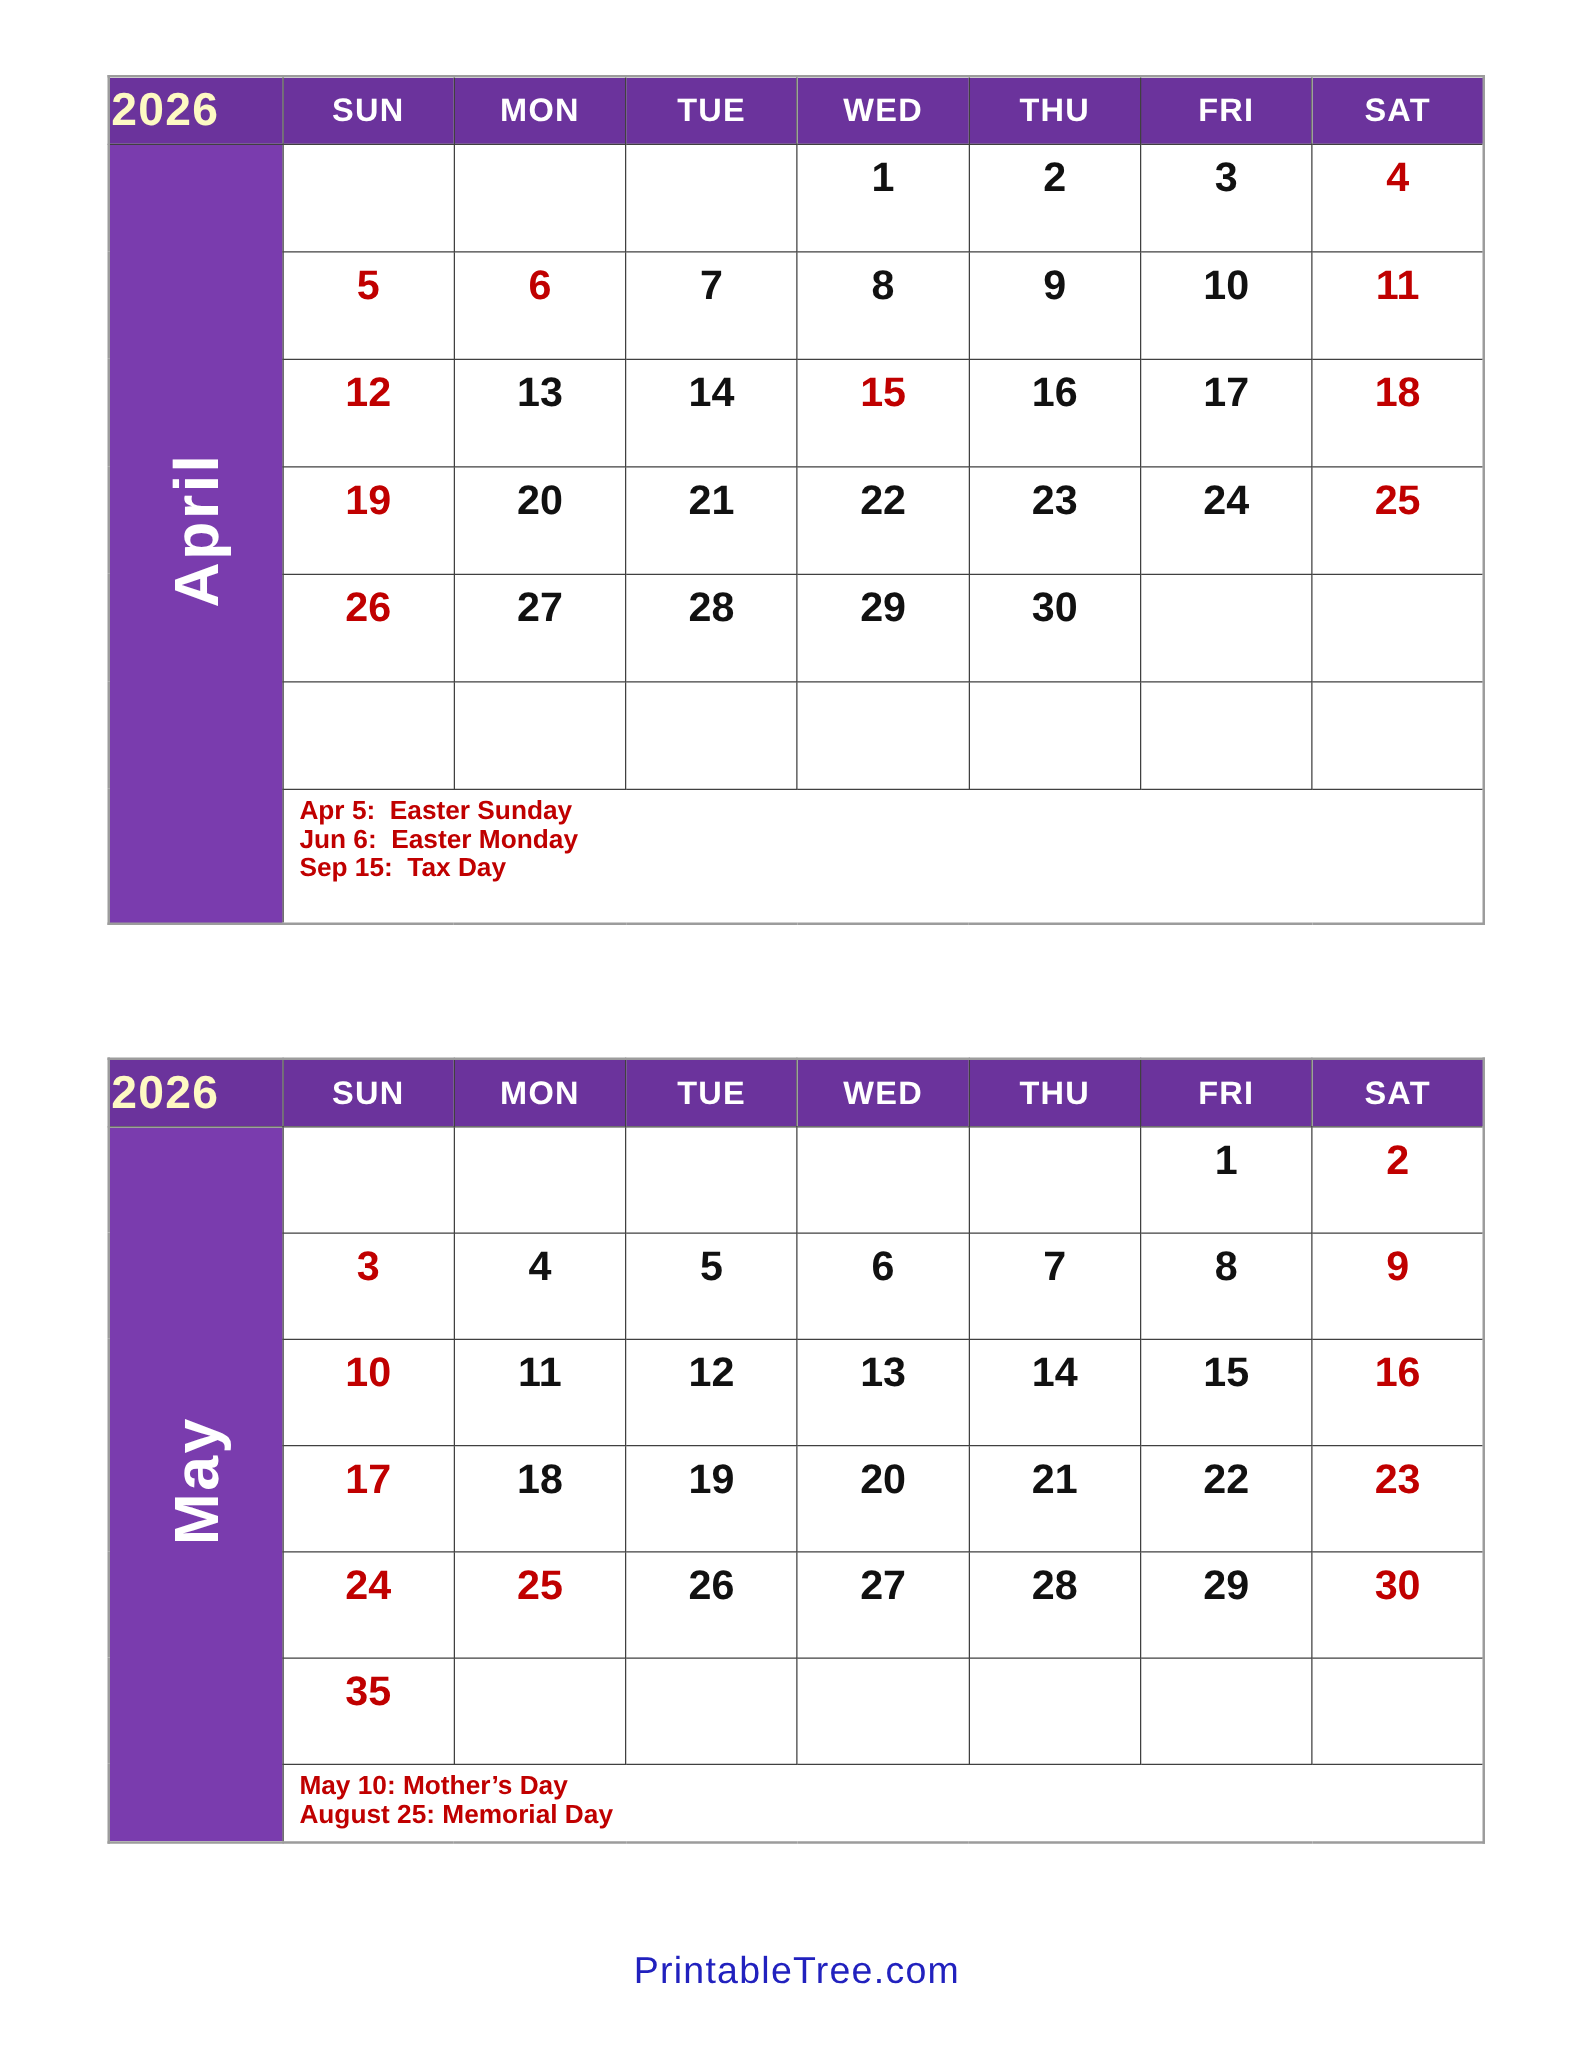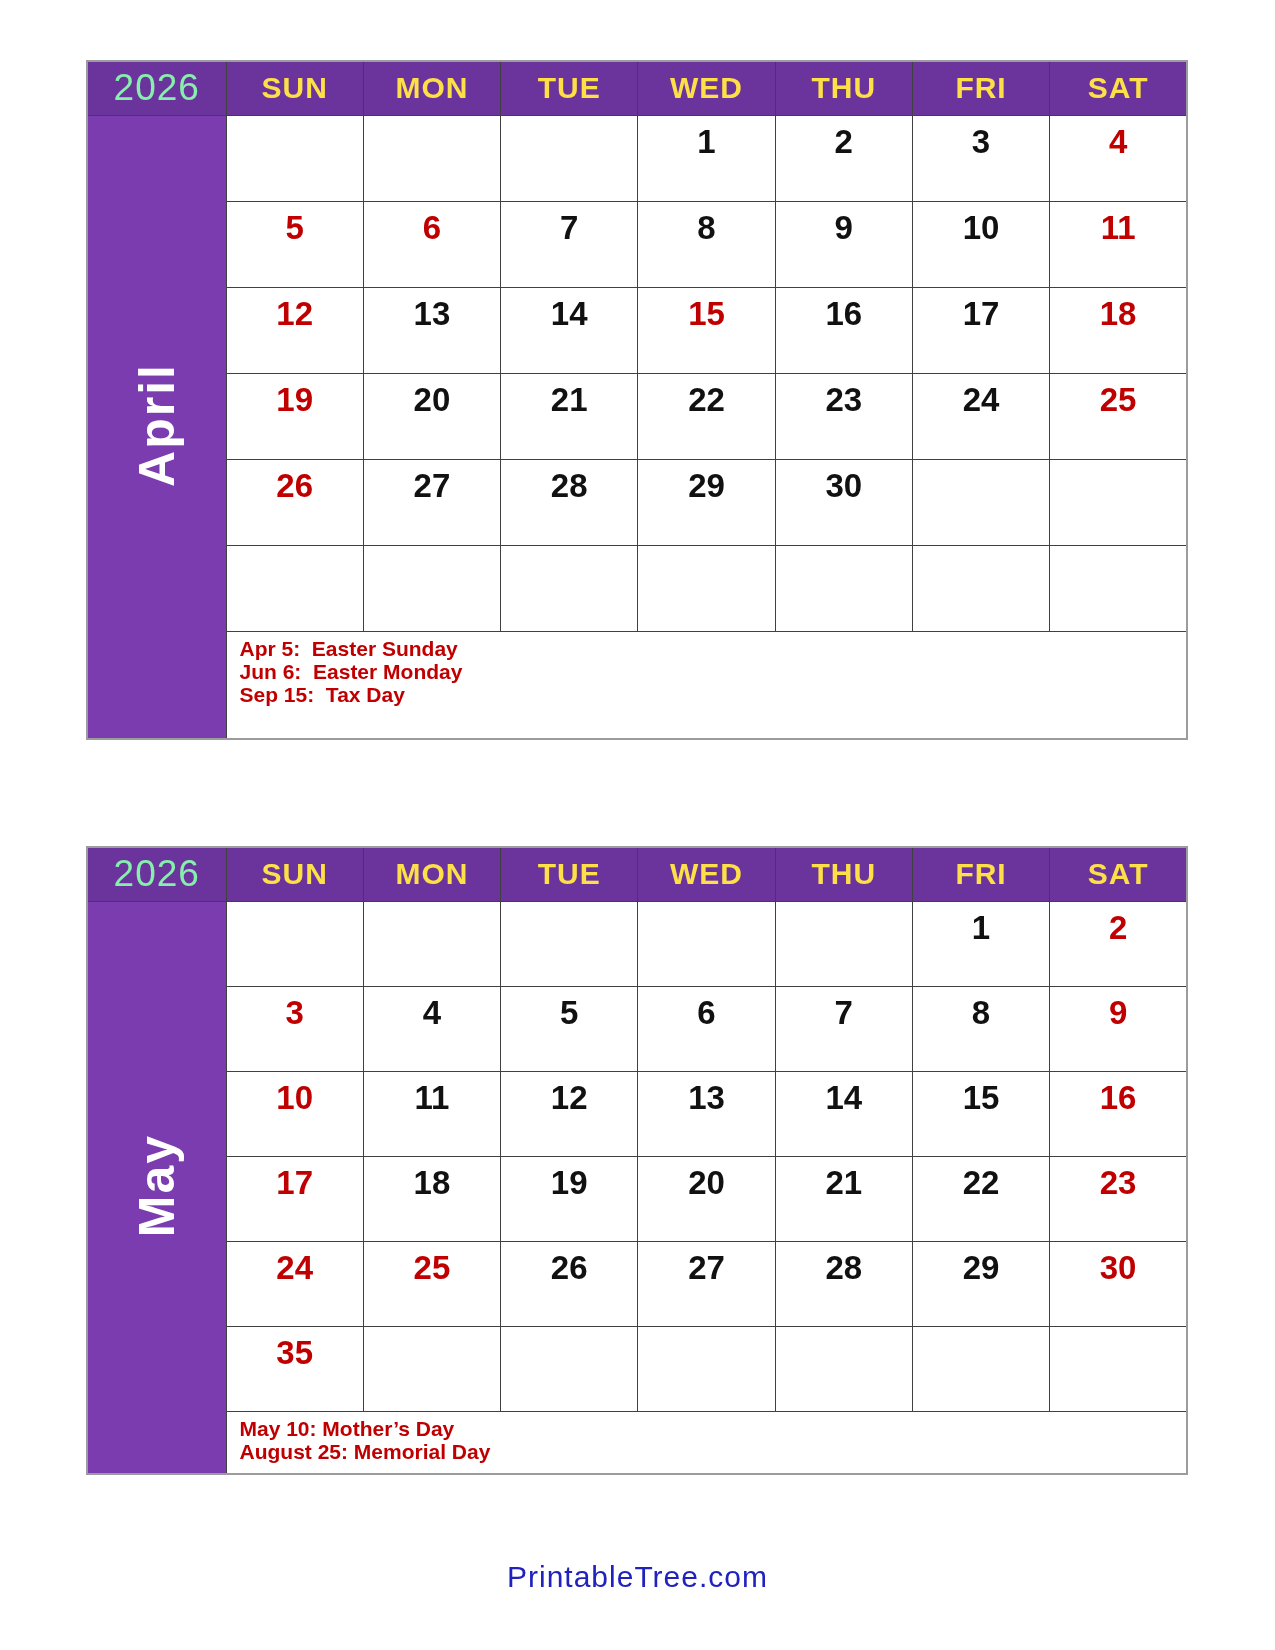--- a/index.html
+++ b/index.html
@@ -14,26 +14,26 @@
   }
   table.cal td{border:1px solid #404040;overflow:hidden;}
   .cal-april{margin-top:60px;}
   .cal-may{margin-top:106px;}
   tr.hdr{height:54px;}
   .cal-april tr.wk{height:86px;}
   .cal-may tr.wk{height:85px;}
   .cal-april tr.hol{height:108px;}
   .cal-may tr.hol{height:63px;}
   td.year{
-    background:#6b339c;color:#86efac;text-align:center;vertical-align:middle;
-    font-size:37px;font-weight:400;letter-spacing:1px;
+    background:#6b339c;color:#fef9c3;text-align:left;vertical-align:middle;
+    font-size:37px;font-weight:700;letter-spacing:1px;
   }
   td.dow{
-    background:#6b339c;color:#fde047;text-align:center;vertical-align:middle;
-    font-size:30px;font-weight:700;letter-spacing:1px;
+    background:#6b339c;color:#ffffff;text-align:center;vertical-align:middle;
+    font-size:26px;font-weight:700;letter-spacing:1px;
   }
   td.side{background:#7a3cae;text-align:center;vertical-align:middle;}
   .mlabel{
     display:inline-block;writing-mode:vertical-rl;transform:rotate(180deg);
     color:#ffffff;font-weight:700;font-size:50px;letter-spacing:2px;line-height:1;
   }
   td.day{
     background:#ffffff;color:#111111;text-align:center;vertical-align:top;
     font-size:33px;font-weight:700;padding-top:7px;
   }

